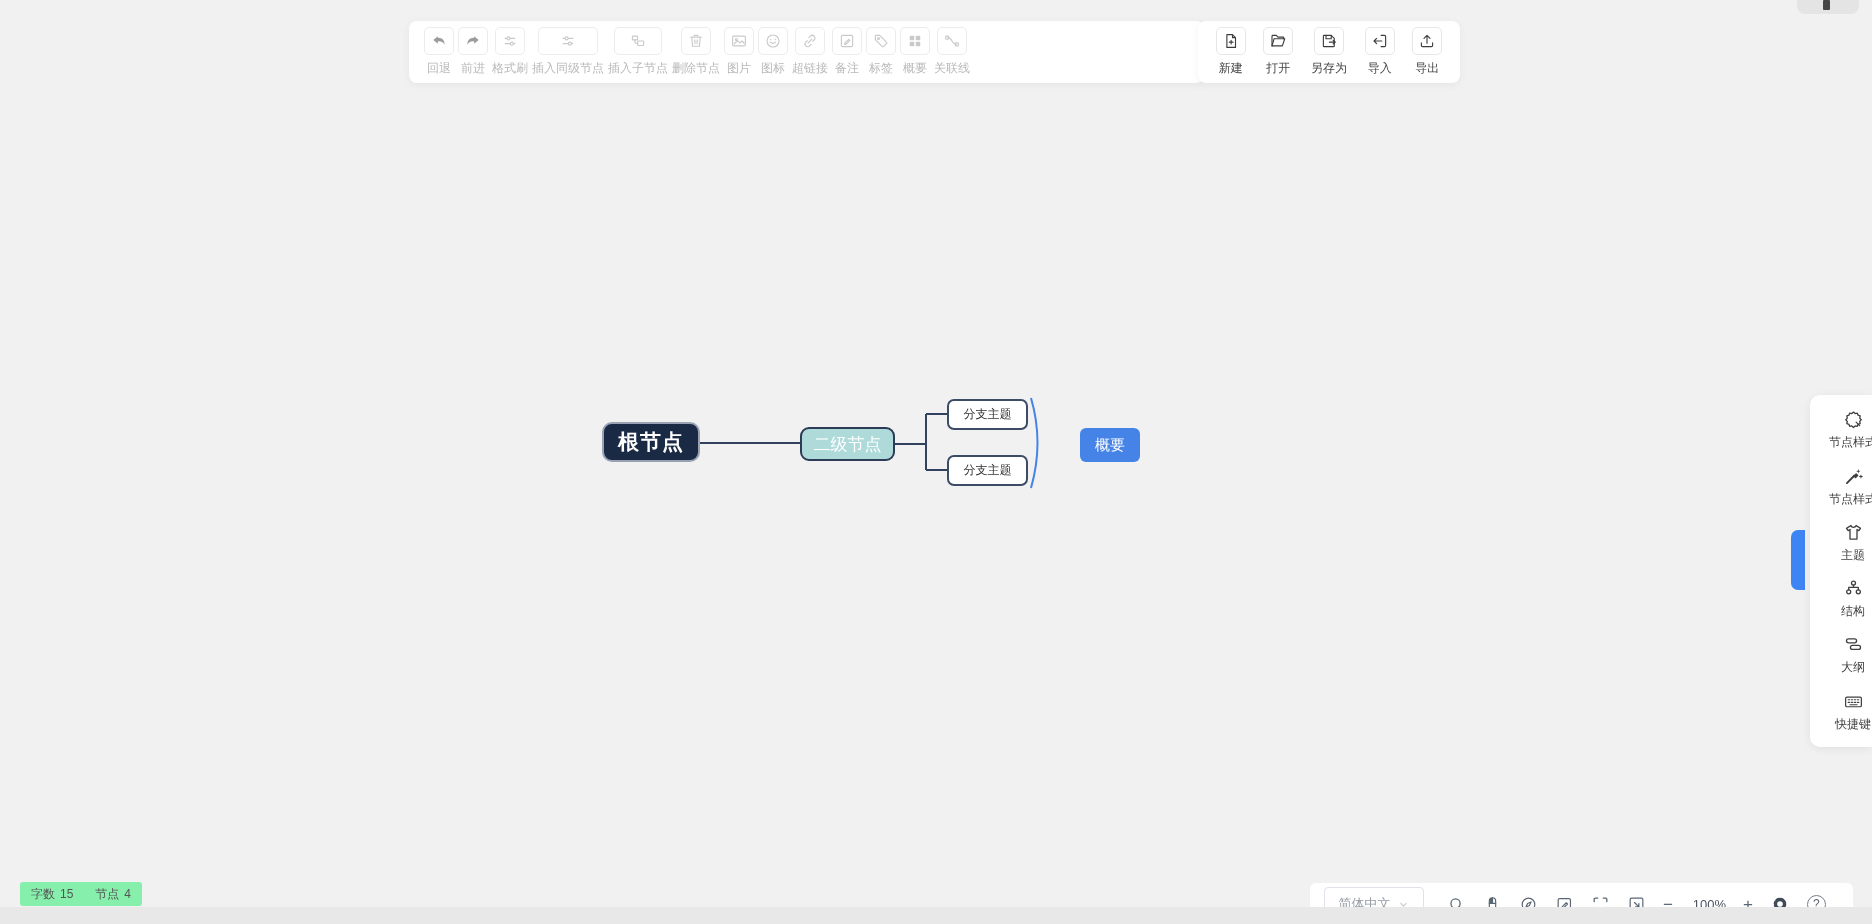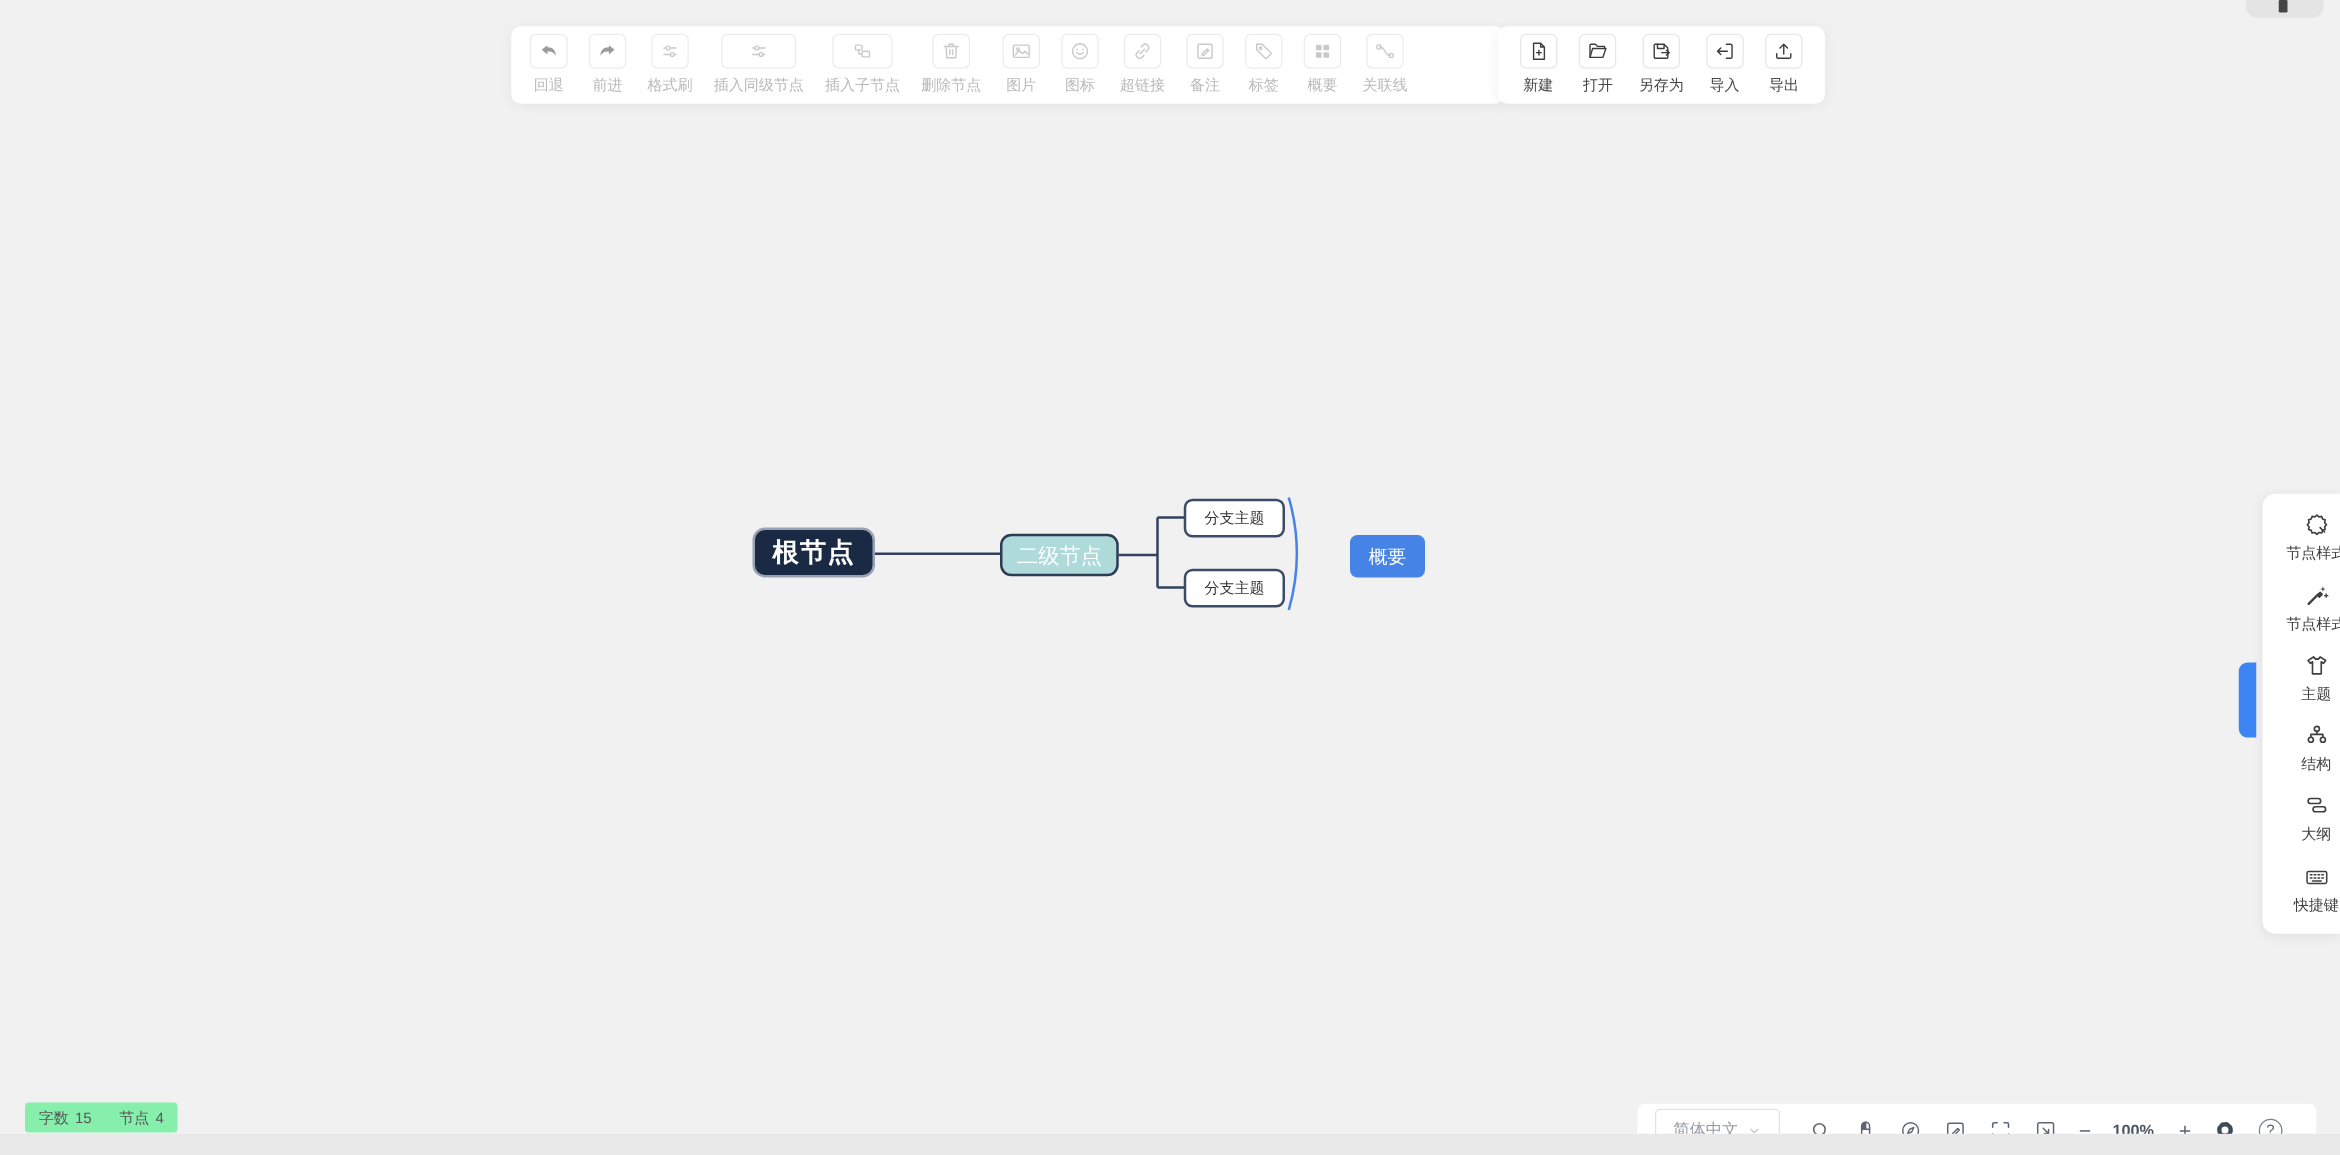--- a/index.html
+++ b/index.html
@@ -4,21 +4,21 @@
 <style>
   html,body{margin:0;padding:0;width:1872px;height:924px;overflow:hidden;
     background:#f1f1f2;font-family:"Liberation Sans","DejaVu Sans",sans-serif;}
   .abs{position:absolute;}
   svg.ic{display:block;}
   .ic{stroke-linecap:round;stroke-linejoin:round;}
 
   
   .toolbar{position:absolute;top:21px;height:62px;background:#fff;border-radius:8px;
     box-shadow:0 2px 10px rgba(0,0,0,.05);display:flex;align-items:center;}
-  #toolbar-main{left:409px;width:765px;gap:17px;padding:0 15px;}
+  #toolbar-main{left:409px;width:765px;gap:4px;padding:0 15px;}
   #toolbar-file{left:1198px;width:262px;justify-content:space-evenly;}
   .tb-item{display:flex;flex-direction:column;align-items:center;cursor:default;}
   .tb-box{height:28px;min-width:30px;padding:0 3px;border:1px solid #ececec;border-radius:5px;
     display:flex;align-items:center;justify-content:center;box-sizing:border-box;}
   .tb-item.wide .tb-box{align-self:stretch;margin:0 6px;}
   .tb-label{font-size:12px;margin-top:5px;white-space:nowrap;}
   .tb-item.disabled .tb-label{color:#b9b9b9;}
   .tb-item.disabled .ic{color:#c9c9c9;}
   .tb-item.semi .ic{color:#9b9b9b;}
   .tb-item.enabled .tb-label{color:#464646;}
@@ -57,21 +57,21 @@
     align-items:center;padding:0 11px;font-size:12px;color:#555;gap:5px;}
   #statusbar .gap{width:12px;}
 
   
   #bottom-bar{left:1310px;top:859px;width:543px;height:42px;background:#fff;border-radius:6px;
     display:flex;align-items:center;padding:0 14px;box-sizing:border-box;gap:17px;margin-top:24px;}
   #lang-select{width:98px;height:32px;border:1px solid #dfe2e8;border-radius:4px;display:flex;
     align-items:center;justify-content:center;gap:6px;font-size:13px;color:#959ba5;cursor:pointer;flex:none;}
   .bb-icon{color:#5a6674;cursor:pointer;flex:none;}
   .bb-text{font-size:17px;color:#5a6674;cursor:pointer;flex:none;line-height:1;}
-  #zoom-percent{font-size:13px;color:#4b5563;width:36px;text-align:left;flex:none;font-weight:bold;}
+  #zoom-percent{font-size:13px;color:#4b5563;width:36px;text-align:right;flex:none;}
   #gear .ic{color:#3f4a59;}
   #help-btn{width:19px;height:19px;border:1.5px solid #77808d;border-radius:50%;color:#5a6674;
     font-size:12px;display:flex;align-items:center;justify-content:center;cursor:pointer;flex:none;box-sizing:border-box;}
 
   #bottom-strip{left:0;top:907px;width:1872px;height:17px;background:#e8e8e9;}
 </style>
 </head>
 <body>
 
 <svg width="0" height="0" style="position:absolute">

